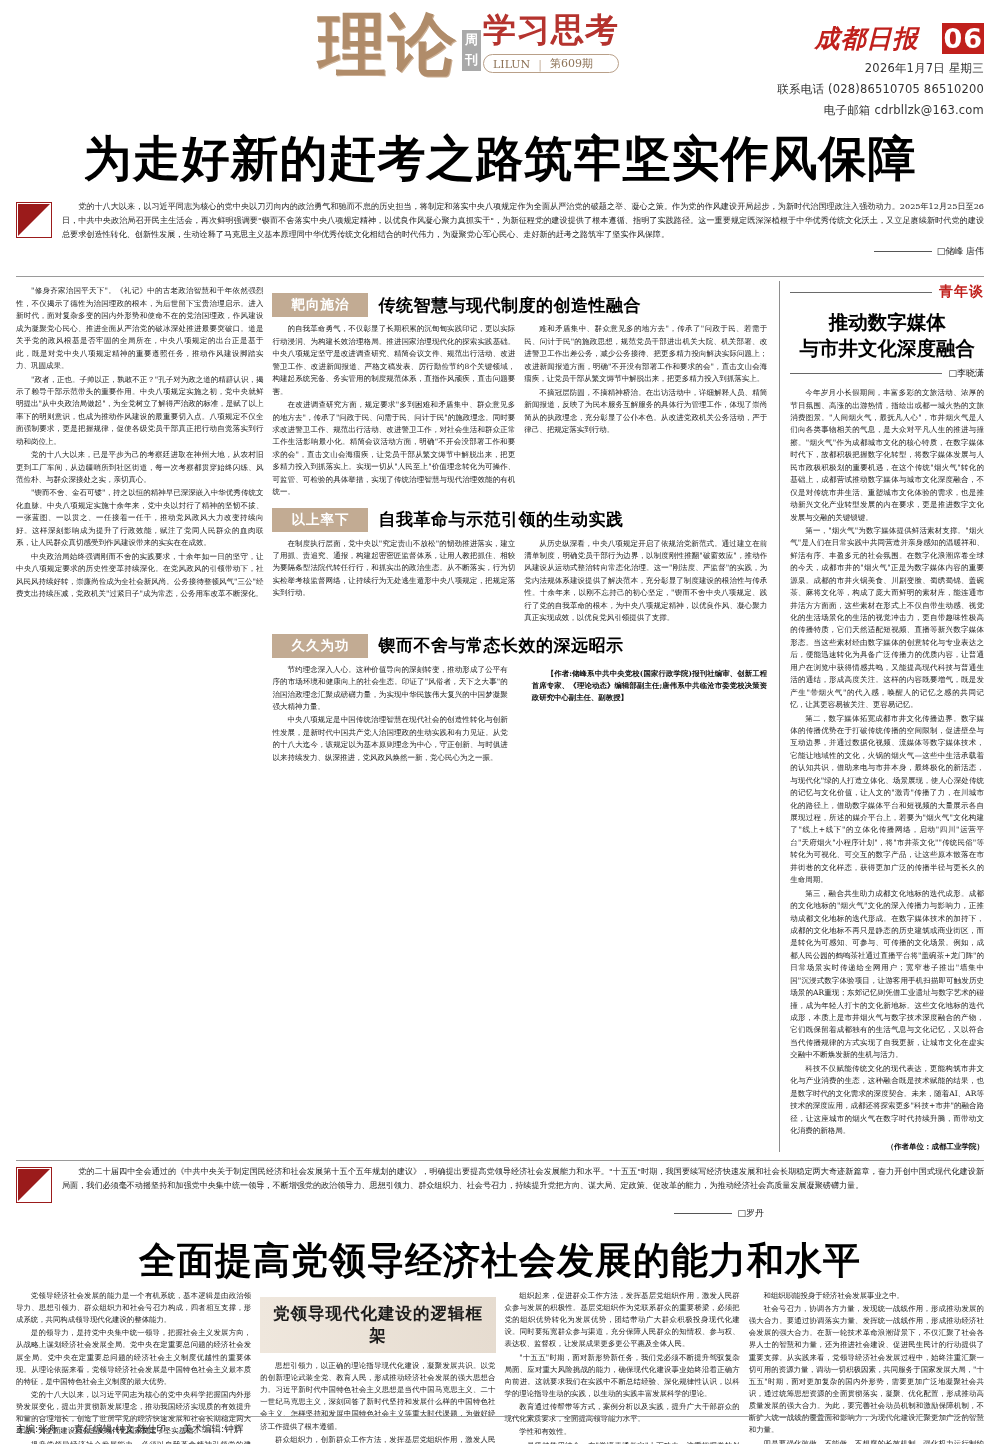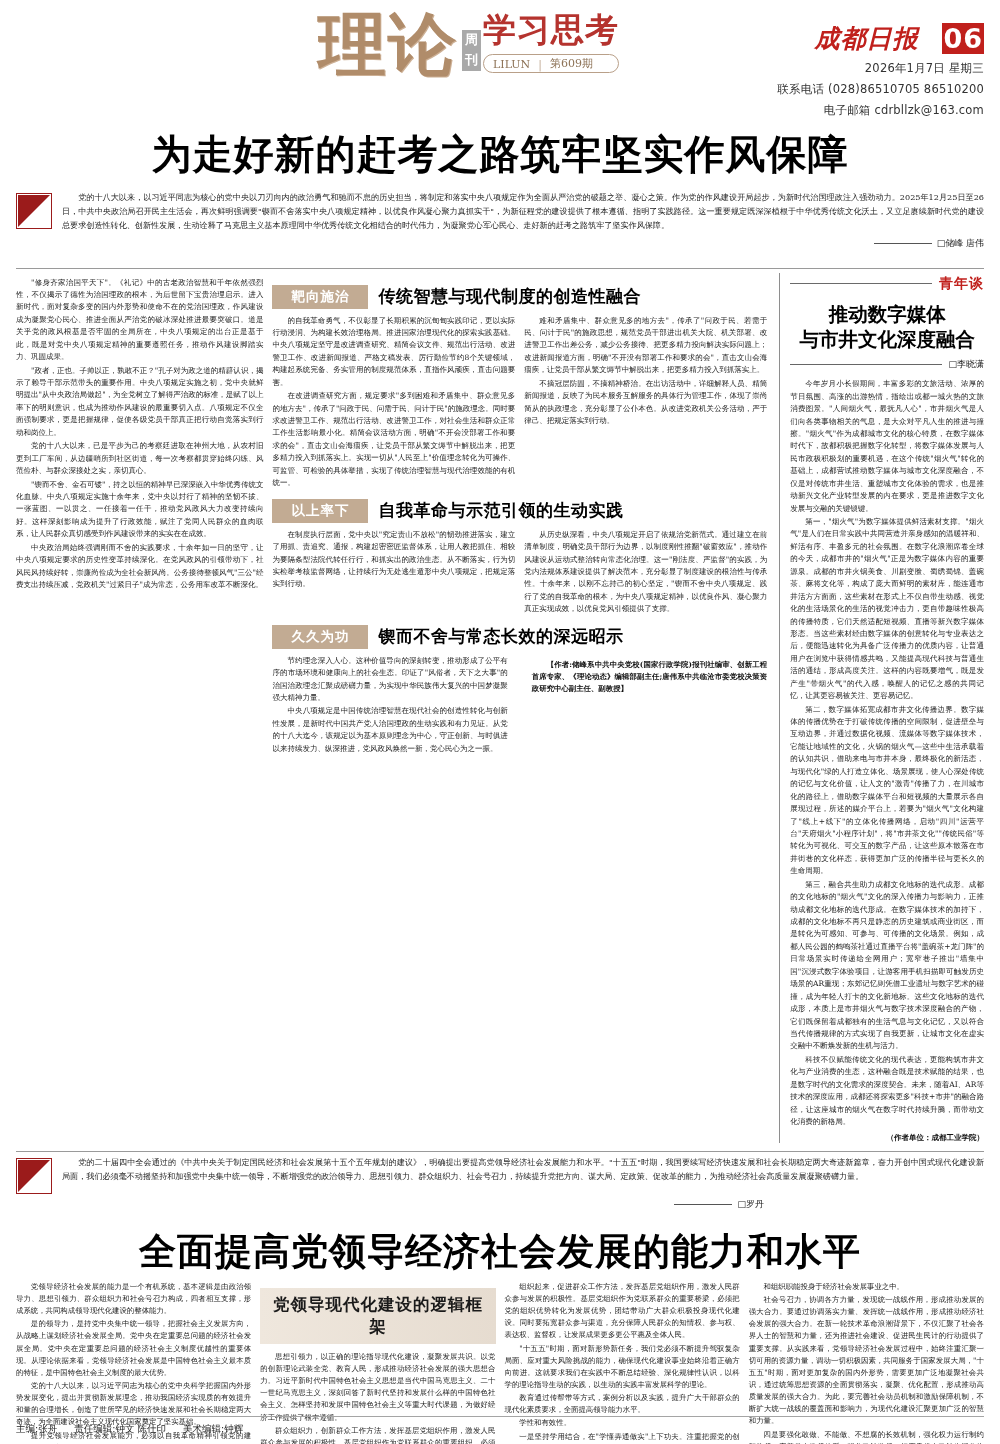--- a/index.html
+++ b/index.html
@@ -54,21 +54,21 @@
     background: #c0201c; color: #fff; font-size: 27px; font-weight: 700;
     font-family: "DejaVu Sans", sans-serif;
     padding: 0 1px; line-height: 1.15; letter-spacing: 1px;
   }
   .md-line { font-size: 11.5px; color: #333; margin-top: 6px; letter-spacing: .2px; }
 
   
   .headline-1 {
     text-align: center;
     font-family: "DejaVu Sans", "Liberation Sans", sans-serif;
-    font-size: 40px; font-weight: 700; letter-spacing: 1px;
+    font-size: 48px; font-weight: 700; letter-spacing: 1px;
     color: #000; margin: 14px 0 10px 0; line-height: 1.12;
   }
 
   
   .lead-block { position: relative; margin: 0 16px 0 16px; padding: 4px 0 10px 0; }
   .lead-flex { display: flex; gap: 10px; }
   .tri-mark { width: 36px; height: 36px; flex: none; margin-top: 2px; }
   .lead-text {
     flex: 1; font-family: "DejaVu Serif", "Liberation Serif", serif;
     font-size: 8.1px; line-height: 1.72; text-align: justify; color: #222;

